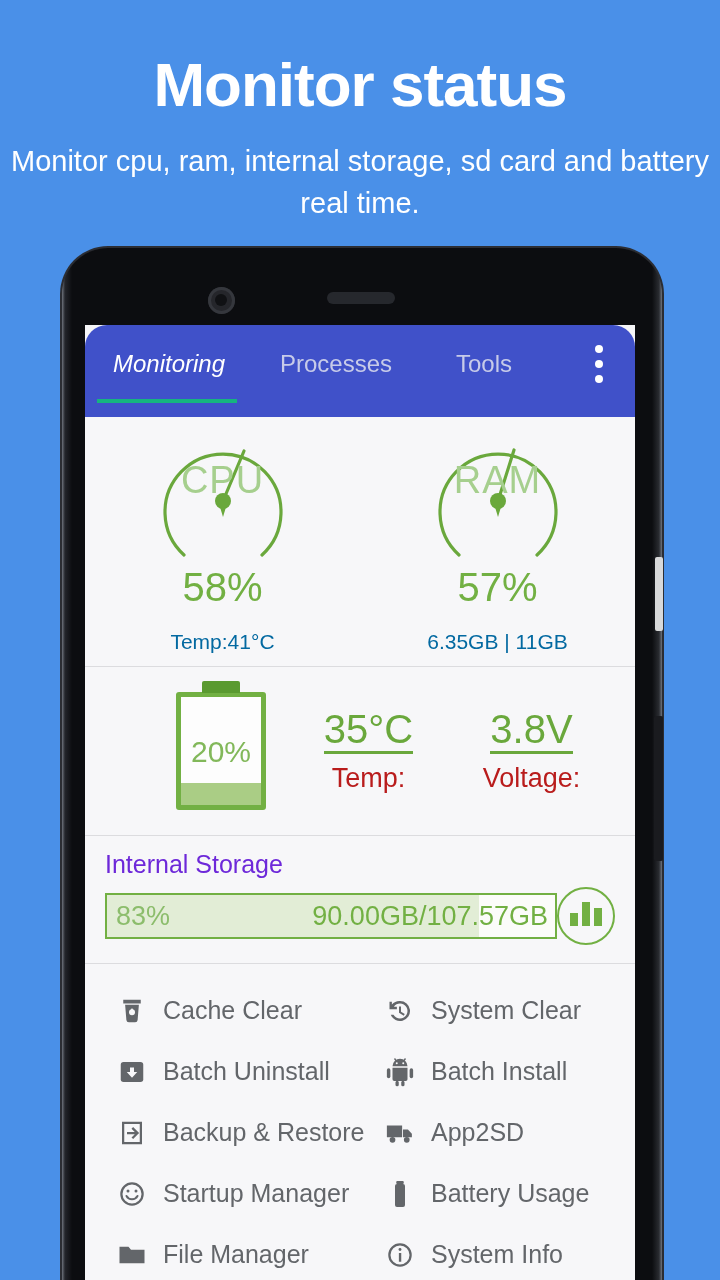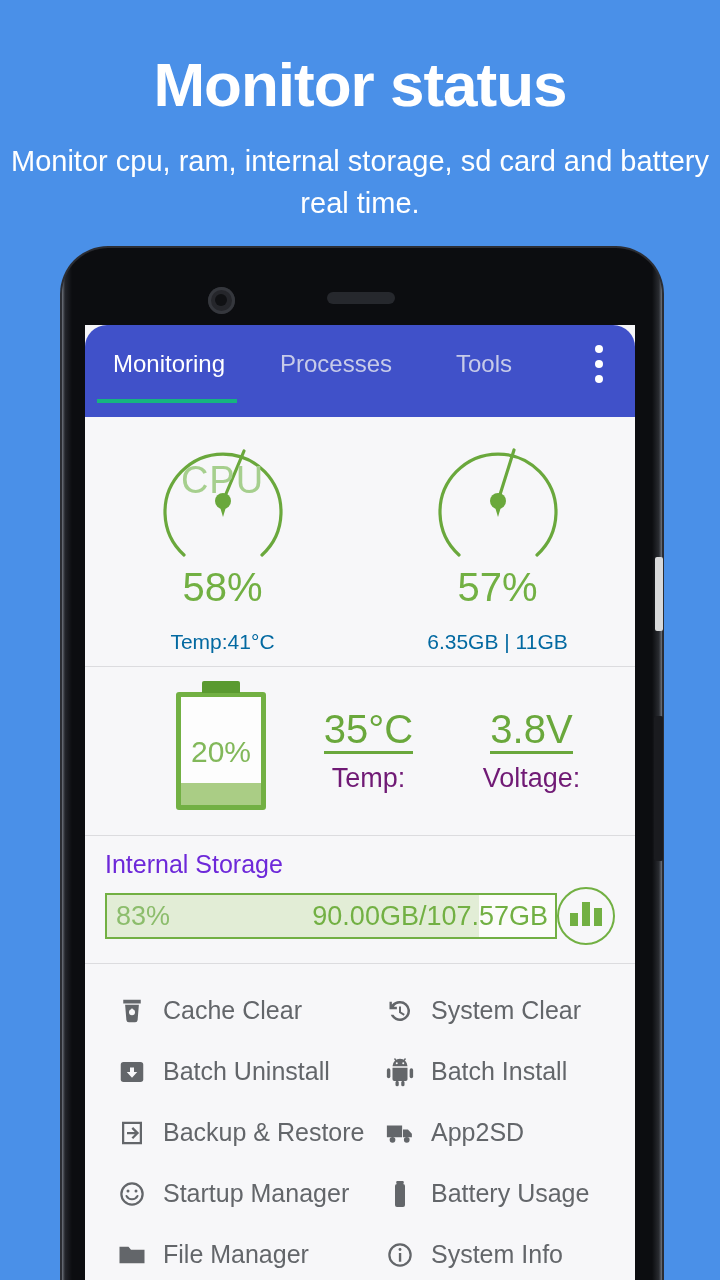--- a/index.html
+++ b/index.html
@@ -67,21 +67,21 @@
   .appbar {
     position:relative; height:92px; background:#4051c9;
     border-radius:22px 22px 0 0;
     display:flex; align-items:flex-start;
   }
   .tabs { display:flex; align-items:center; height:78px; flex:1; }
   .tab {
     font-size:24px; color:#c7cbe9; padding:0 0; text-align:center;
     line-height:78px; position:relative;
   }
-  .tab.t0 { width:168px; color:#ffffff; }
+  .tab.t0 { width:168px; color:#ffffff;font-style:italic; }
   .tab.t1 { width:166px; }
   .tab.t2 { width:130px; }
   .tab.t0::after {
     content:""; position:absolute; left:12px; right:16px; bottom:0;
     height:4px; background:#16b47f;
   }
   .overflow {
     width:72px; height:78px; display:flex; flex-direction:column;
     align-items:center; justify-content:center; gap:7px;
   }
@@ -125,21 +125,21 @@
   }
   .batt-text {
     position:absolute; left:0; right:0; top:38px; text-align:center;
     font-size:30px; color:#82b85a; z-index:2;
   }
   .batt-stat { flex:1; text-align:center; }
   .batt-val {
     font-size:40px; color:#6aa83c; display:inline-block;
     border-bottom:3px solid #6aa83c; padding-bottom:1px; line-height:1.05;
   }
-  .batt-key { font-size:27px; color:#701a75; margin-top:9px; }
+  .batt-key { font-size:27px; color:#b91c1c; margin-top:9px; }
 
   
   .storage { padding:14px 20px 18px; }
   .storage-title { font-size:25px; color:#6d28d9; margin-bottom:8px; }
   .storage-row { display:flex; align-items:center; }
   .bar {
     position:relative; flex:1; height:46px; border:2px solid #72b043;
     background:#fbfcf9; overflow:hidden;
   }
   .bar-fill { position:absolute; left:0; top:0; bottom:0; background:#e2edd6; }
@@ -217,20 +217,21 @@
         </div>
 
         <div class="gauge-cell">
           <div class="gauge-wrap">
             <svg viewBox="0 0 166 140" width="166" height="140">
               <path d="M 44 124 A 58 58 0 1 1 122 124" fill="none" stroke="#6aa83c" stroke-width="3.2" stroke-linecap="round"></path>
               <line x1="83" y1="70" x2="99" y2="19" stroke="#6aa83c" stroke-width="3.2" stroke-linecap="round"></line>
               <circle cx="83" cy="70" r="8" fill="#6aa83c"></circle>
               <path d="M 80 76 L 83 86 L 86 76 Z" fill="#6aa83c"></path>
             </svg>
+            <div class="gauge-label">RAM</div>
           </div>
           <div class="gauge-pct">57%</div>
           <div class="gauge-sub">6.35GB | 11GB</div>
         </div>
 
       </div>
 
       <div class="divider"></div>
 
       <div class="battery-row">

